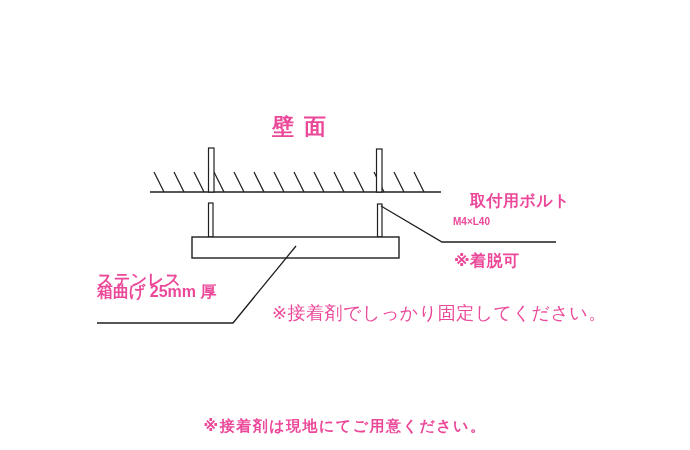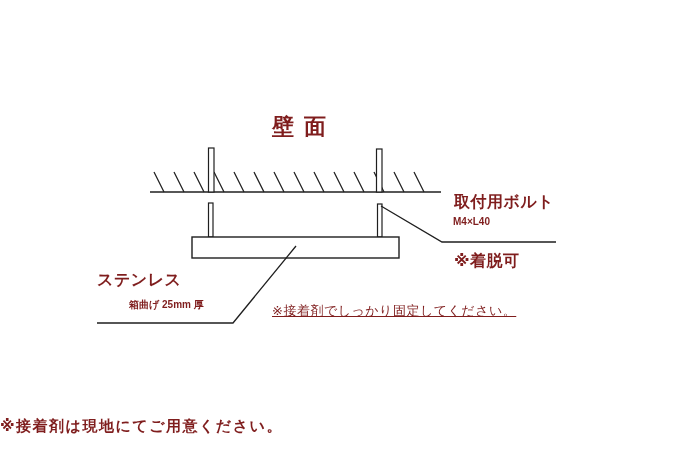--- a/index.html
+++ b/index.html
@@ -1,42 +1,43 @@
 <!DOCTYPE html>
 <html><head>
 <meta charset="utf-8">
 <style>
   html,body{margin:0;padding:0;background:#fff;}
   .canvas{
     position:relative;
     width:690px;height:450px;
     background:#ffffff;
     font-family:"Liberation Sans","DejaVu Sans",sans-serif;
-    color:#7f1d1d;
+    color:#ec4899;
     overflow:hidden;
   }
   .diagram-svg{position:absolute;left:0;top:0;}
   .txt{position:absolute;white-space:nowrap;line-height:1;}
   .title{
     left:240px;top:116px;width:120px;
     text-align:center;
     font-size:22px;font-weight:700;letter-spacing:2px;
   }
   .lbl{font-size:16px;font-weight:600;letter-spacing:0.5px;}
-  .lbl-bolt-1{left:454px;top:194px;}
+  .lbl-bolt-1{left:470px;top:194px;font-family:Liberation Mono, monospace;}
   .lbl-bolt-2{left:453px;top:217px;font-size:10px;letter-spacing:0px;}
   .lbl-bolt-3{left:454px;top:253px;}
   .lbl-plate-1{left:97px;top:272px;}
-  .lbl-plate-2{left:97px;top:300px;font-size:10px;letter-spacing:0px;margin-left:32px;}
+  .lbl-plate-2{left:97px;top:284px;font-size:16px;letter-spacing:0px;}
   .note-main{
     left:272px;top:304px;
-    font-size:13px;font-weight:500;letter-spacing:0.5px;text-decoration:underline;
+    font-size:18px;font-weight:500;letter-spacing:0.5px;
   }
   .note-footer{
     left:0;right:0;top:418px;
+    text-align:center;
     font-size:15px;font-weight:700;letter-spacing:1.5px;
   }
 </style>
 </head>
 <body>
 
 <div class="canvas">
 
   <svg class="diagram-svg" width="690" height="450" viewBox="0 0 690 450">
 

